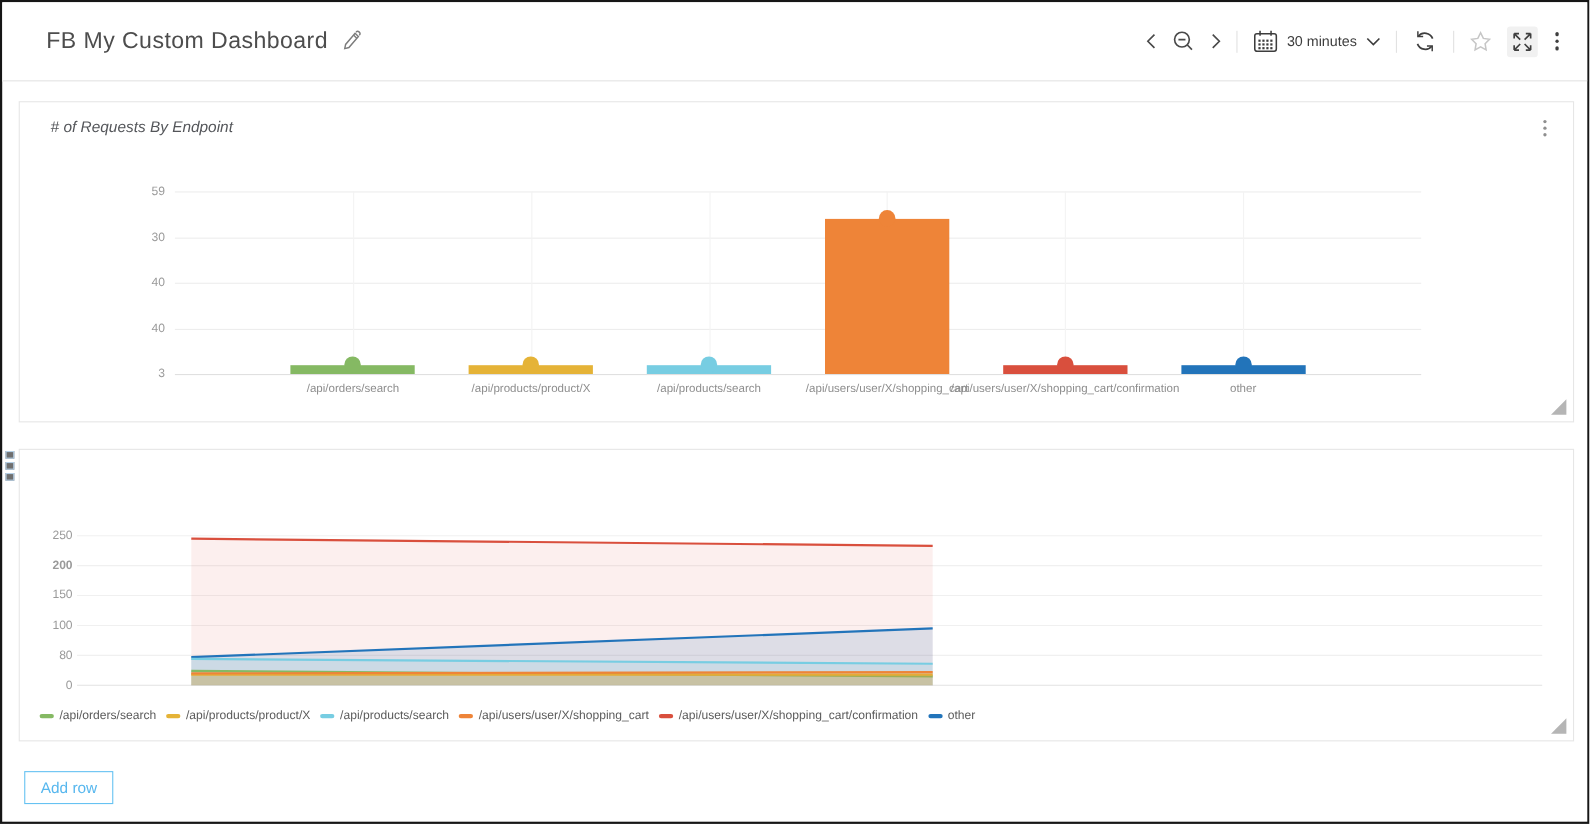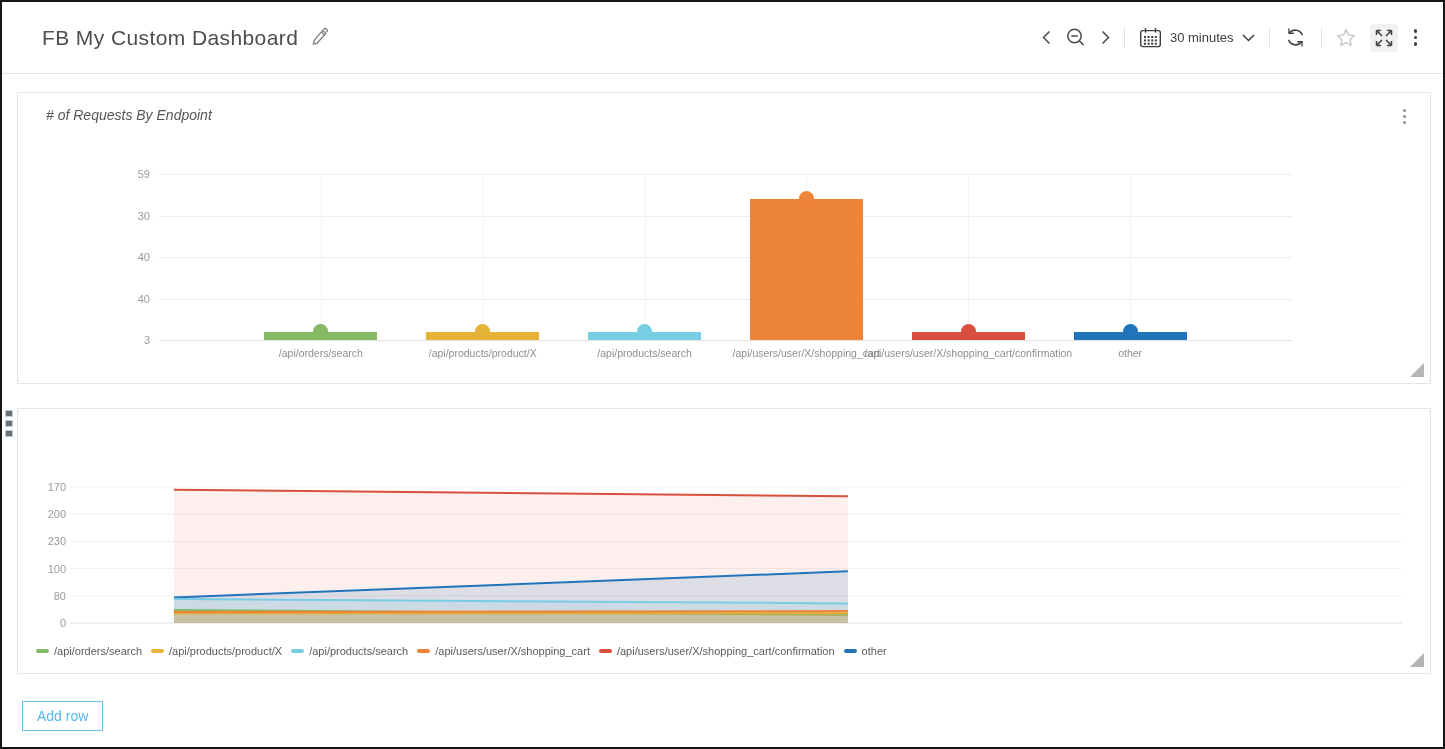--- a/index.html
+++ b/index.html
@@ -196,23 +196,23 @@
       <i></i>
       <i></i>
       <i></i>
     </div>
 
   <section class="panel panel2">
     <div id="chart2">
         <div class="ytick" style="left: 2px; top: 208px;">0</div>
         <div class="ytick" style="left: 2px; top: 180.8px;">80</div>
         <div class="ytick" style="left: 2px; top: 153.6px;">100</div>
-        <div class="ytick" style="left: 2px; top: 126.4px;">230</div>
-        <div class="ytick" style="left: 2px; top: 99.2px;">200</div>
-        <div class="ytick" style="left: 2px; top: 72px;">170</div>
+        <div class="ytick" style="left: 2px; top: 126.4px;">150</div>
+        <div class="ytick" style="left: 2px; top: 99.2px; font-weight: bold;">200</div>
+        <div class="ytick" style="left: 2px; top: 72px;">250</div>
         <svg width="1332" height="136" viewBox="0 0 1332 136" style="position: absolute; left: 52px; top: 78px; overflow: visible;">
           <line x1="0" x2="1332" y1="136" y2="136" stroke="#e2e2e2"></line>
           <line x1="0" x2="1332" y1="108.8" y2="108.8" stroke="#f0f0f0"></line>
           <line x1="0" x2="1332" y1="81.6" y2="81.6" stroke="#f0f0f0"></line>
           <line x1="0" x2="1332" y1="54.400000000000006" y2="54.400000000000006" stroke="#f0f0f0"></line>
           <line x1="0" x2="1332" y1="27.19999999999999" y2="27.19999999999999" stroke="#f0f0f0"></line>
           <line x1="0" x2="1332" y1="0" y2="0" stroke="#f0f0f0"></line>
           <polygon points="103.896,2.719999999999999 777.8879999999999,9.24799999999999 777.8879999999999,136 103.896,136" fill="#d94f3d" fill-opacity="0.09"></polygon>
           <line x1="103.896" y1="2.719999999999999" x2="777.8879999999999" y2="9.24799999999999" stroke="#d94f3d" stroke-width="2"></line>
           <polygon points="103.896,110.432 777.8879999999999,84.32 777.8879999999999,136 103.896,136" fill="#2274ba" fill-opacity="0.14"></polygon>

